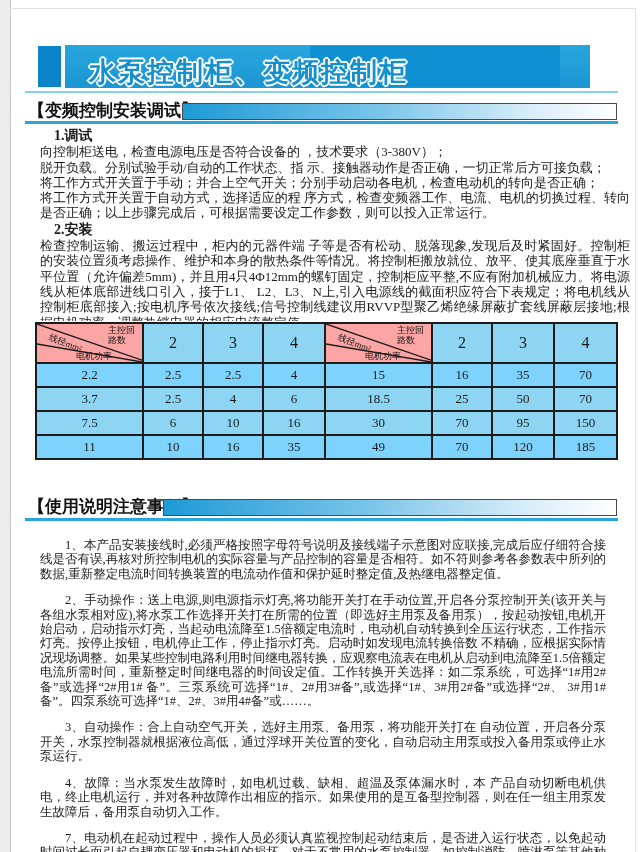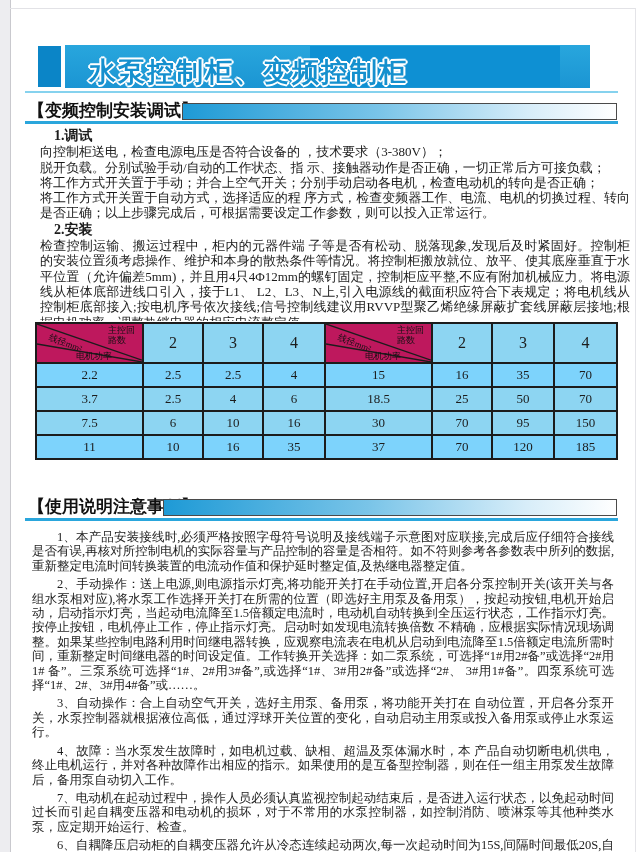--- a/index.html
+++ b/index.html
@@ -34,30 +34,30 @@
   .textblock{position:absolute;left:28px;width:590px;font-size:13px;line-height:15.3px;text-align:justify;margin-left:12px;}
   .subhead{font-weight:bold;font-size:14px;margin:0 0 1px 14px;}
   .flowtext{white-space:pre-wrap;margin:0;}
 
   
   table.wires{position:absolute;left:35px;top:322px;border-collapse:collapse;table-layout:fixed;}
   table.wires td,table.wires th{border:2px solid #1c1c1c;padding:0;text-align:center;vertical-align:middle;font-weight:normal;}
   table.wires .hdr{height:40px;background:#8dd5f2;font-size:16px;}
   table.wires .datarow td{height:22px;font-size:13px;background:#7dd3fc;}
   table.wires .datarow.alt td{background:#8dd5f2;}
-  .diag{position:relative;background:#be185d;overflow:hidden;}
+  .diag{position:relative;background:#fca5a5;overflow:hidden;}
   .diag svg{position:absolute;left:0;top:0;width:100%;height:100%;}
   .diag .lbl{position:absolute;font-size:9px;line-height:10px;color:#111;}
   .diag .lbl-top{right:2px;top:1px;width:32px;text-align:left;}
   .diag .lbl-mid{left:14px;top:8px;transform:rotate(21deg);transform-origin:left top;white-space:nowrap;}
   .diag .lbl-bot{left:2px;bottom:1px;white-space:nowrap;padding-left:37px;}
 
   
   .paras{position:absolute;left:28px;top:526px;width:590px;font-size:12.5px;line-height:14.4px;text-align:justify;}
-  .paras p{margin:4px;text-indent:2em;}
+  .paras p{margin:12px;text-indent:2em;}
 
   
   .pagenum{
     position:absolute;left:37px;top:870px;width:46px;height:17px;
     background:#bfbfbf;border:2px outset #e8e8e8;box-sizing:border-box;
     font-family:"Liberation Mono","DejaVu Sans Mono",monospace;
     font-size:13px;font-weight:bold;color:#2b2b2b;text-align:center;line-height:13px;letter-spacing:1px;margin-left:40px;
   }
 </style>
 </head>
@@ -156,21 +156,21 @@
     <td>30</td>
     <td>70</td>
     <td>95</td>
     <td>150</td>
   </tr>
   <tr class="datarow">
     <td>11</td>
     <td>10</td>
     <td>16</td>
     <td>35</td>
-    <td>37</td>
+    <td>49</td>
     <td>70</td>
     <td>120</td>
     <td>185</td>
   </tr>
 </tbody>
   </table>
 
 <div class="sec-head-text" style="top:495px;">【使用说明注意事项】</div>
 <div class="sec-bar" style="left:163px;top:499px;width:452px;"></div>
 <div class="sec-underline" style="top:518px;"></div>

